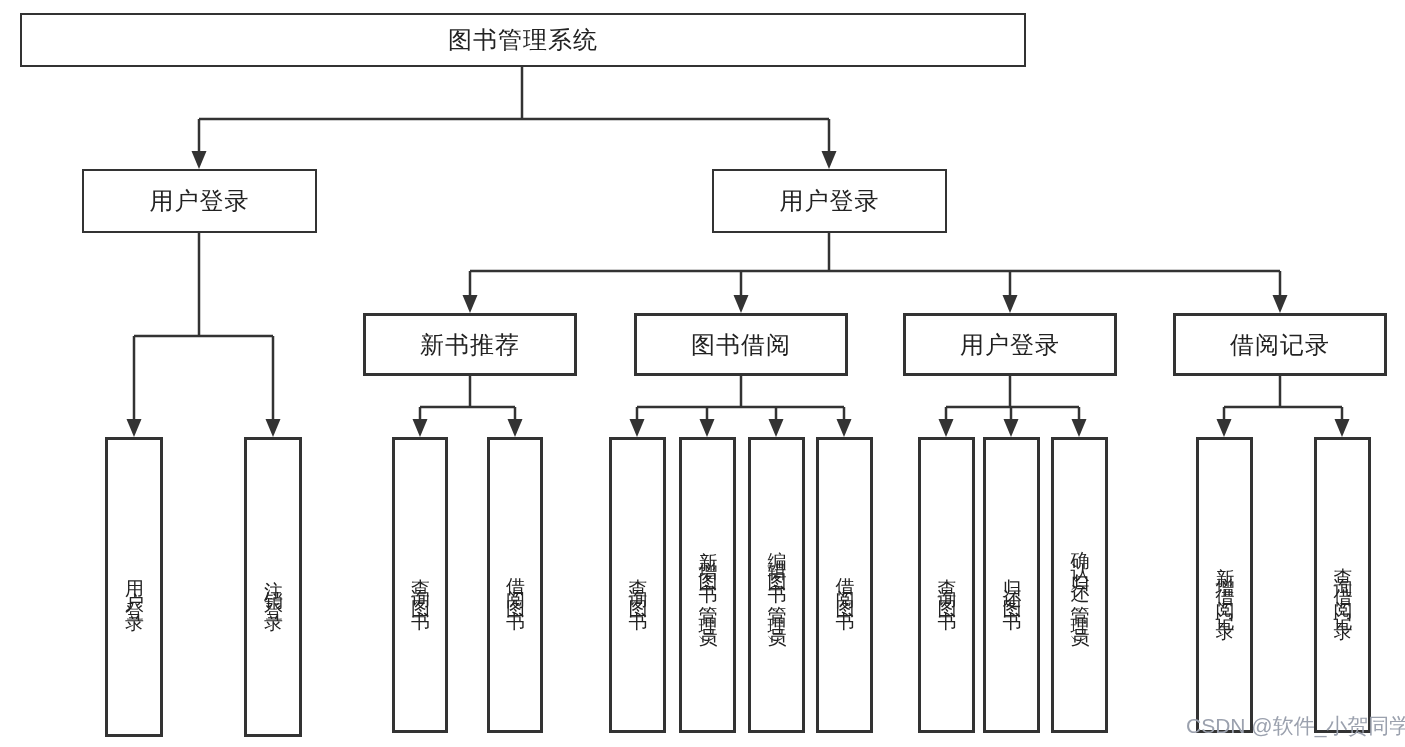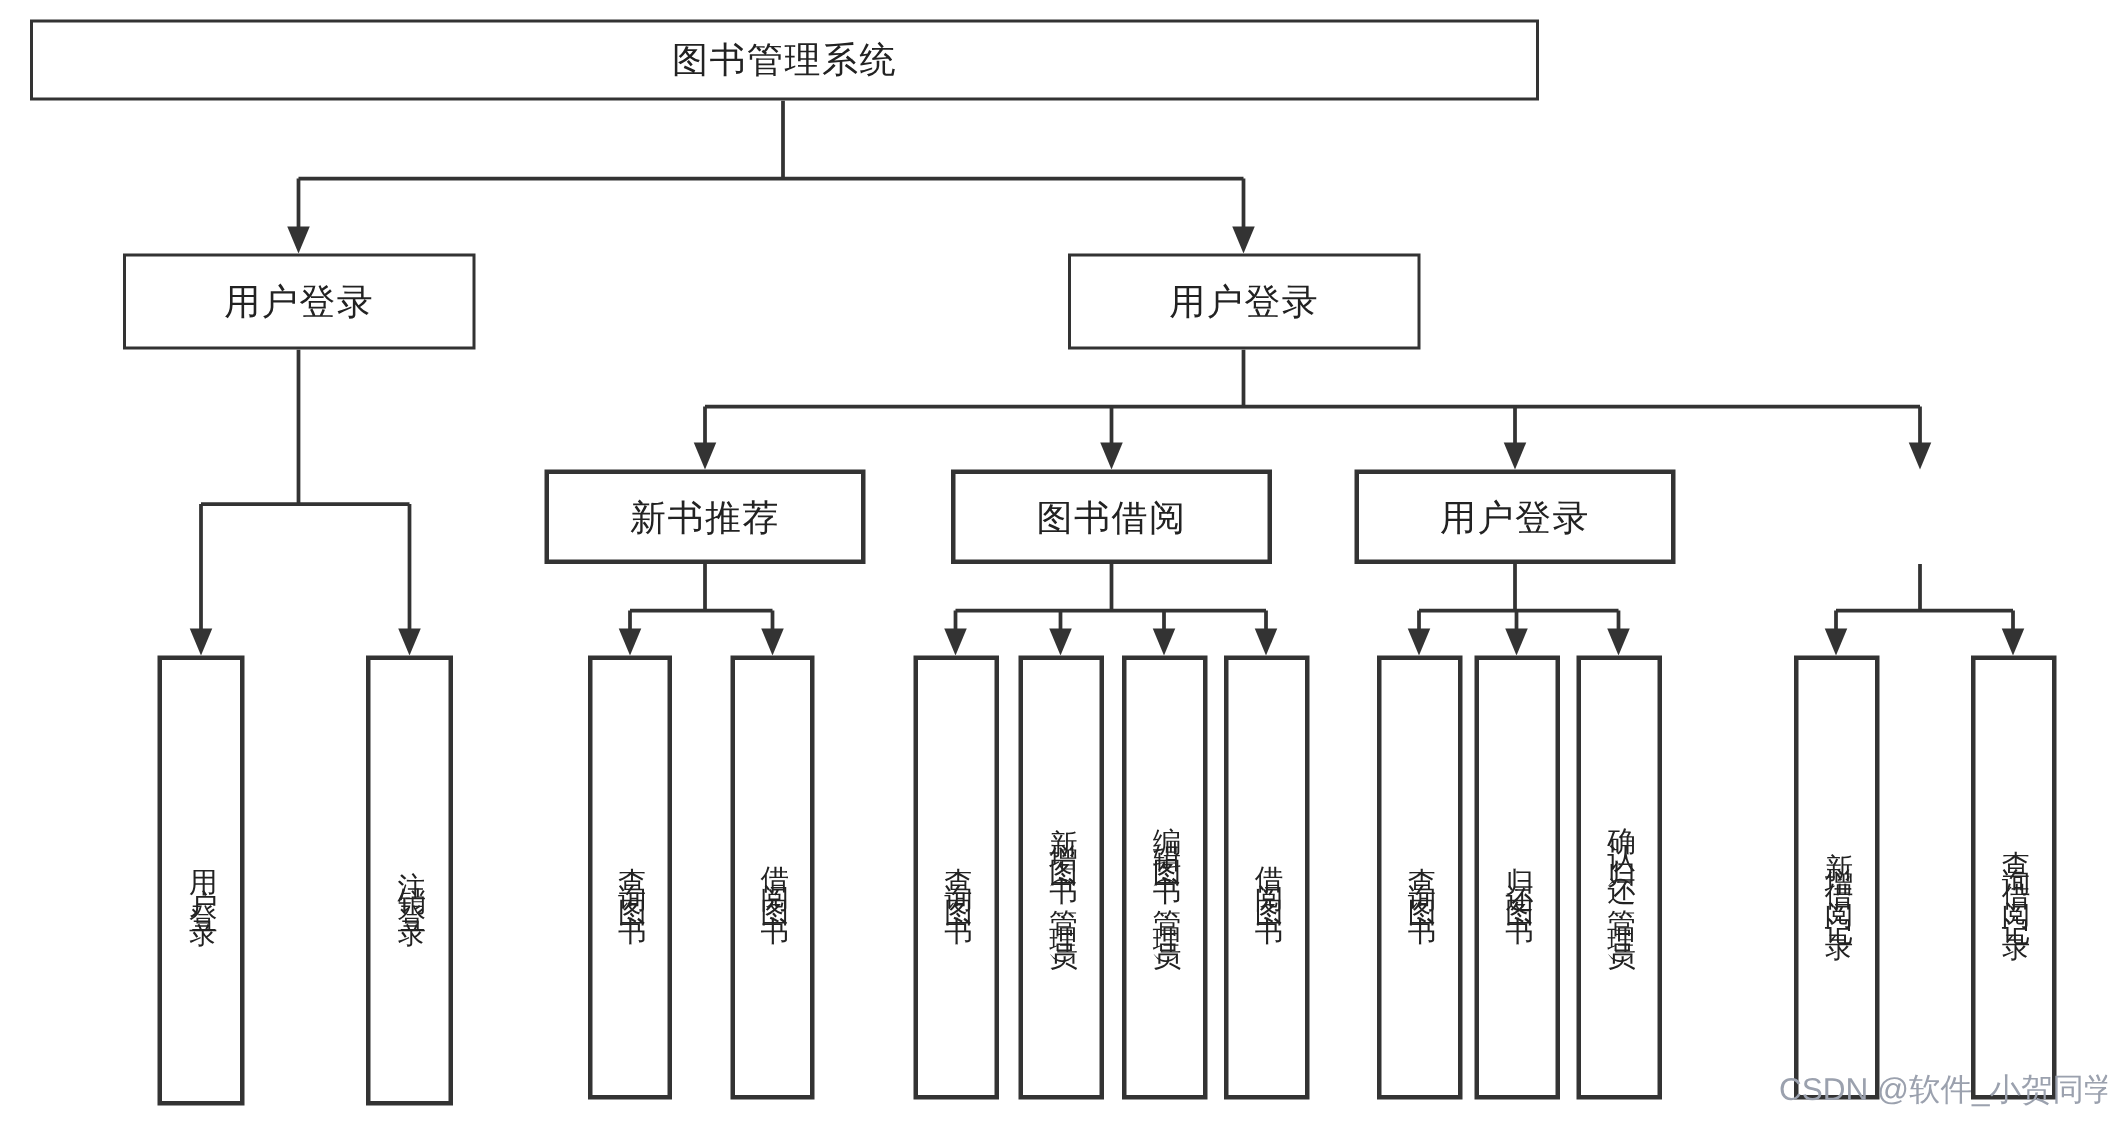--- a/index.html
+++ b/index.html
@@ -135,20 +135,23 @@
 
   <div class="box b3" style="left:363px; top:313px; width:214px; height:63px;">
     <span class="hlbl">新书推荐</span>
   </div>
   <div class="box b3" style="left:634px; top:313px; width:214px; height:63px;">
     <span class="hlbl">图书借阅</span>
   </div>
   <div class="box b3" style="left:903px; top:313px; width:214px; height:63px;">
     <span class="hlbl">用户登录</span>
   </div>
+  <div class="box b3" style="left:1173px; top:313px; width:214px; height:63px;">
+    <span class="hlbl">借阅记录</span>
+  </div>
 
   <div class="box b3" style="left:105px; top:437px; width:58px; height:300px;">
     <span class="vlbl">用户登录</span>
   </div>
   <div class="box b3" style="left:244px; top:437px; width:58px; height:300px;">
     <span class="vlbl">注销登录</span>
   </div>
 
   <div class="box b3" style="left:392px; top:437px; width:56px; height:296px;">
     <span class="vlbl">查询图书</span>

